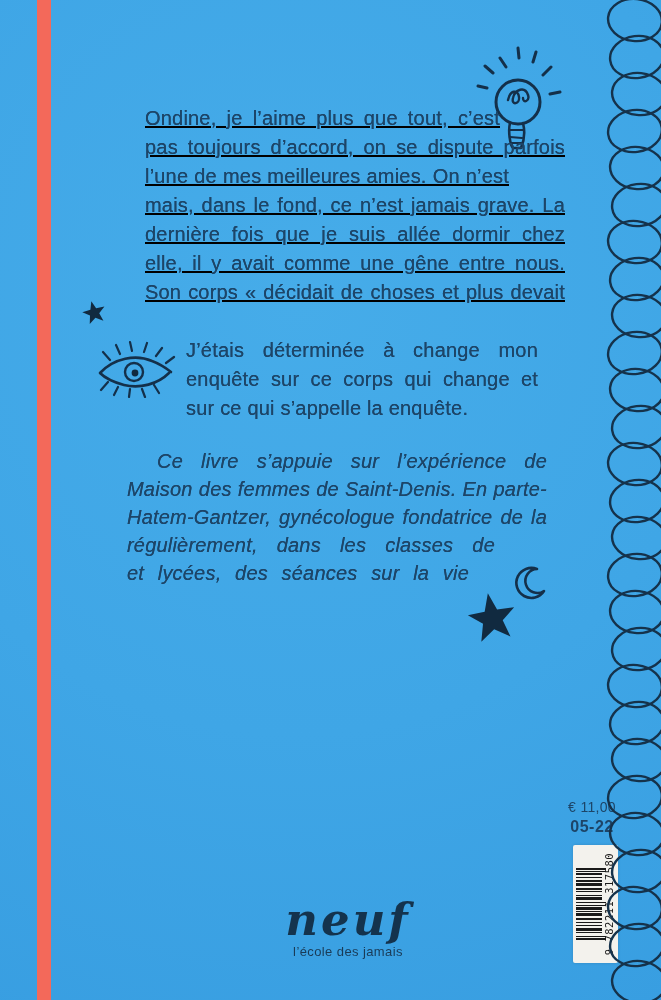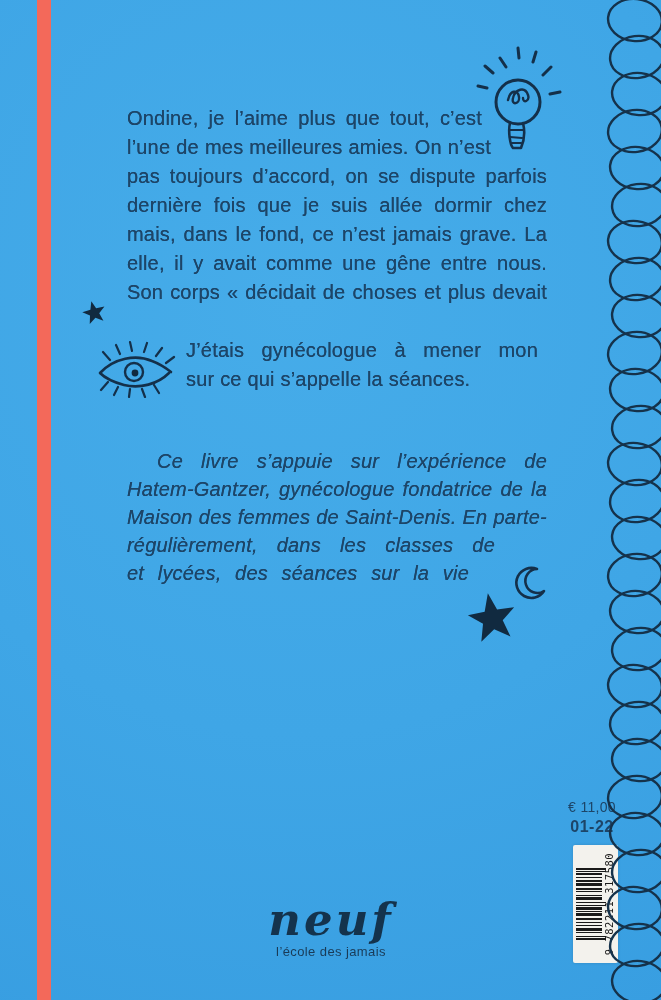--- a/index.html
+++ b/index.html
@@ -37,21 +37,21 @@
   .barcode-inner{position:absolute;left:50%;top:50%;width:112px;height:40px;
     transform:translate(-50%,-50%) rotate(-90deg);}
   .bars{display:flex;justify-content:center;align-items:flex-start;height:26px;}
   .bars span{display:block;height:26px;}
   .bars span.b{background:#1a1a1a;}
   .bars span.g{height:30px;}
   .barcode-num{font-family:"DejaVu Sans Mono", monospace;font-size:10.5px;color:#1a1a1a;
     text-align:center;margin-top:1px;letter-spacing:0.5px;}
 
   
-  .publisher{position:absolute;left:231px;top:896px;width:200px;text-align:center;color:#14334d;}
+  .publisher{position:absolute;left:248px;top:896px;width:200px;text-align:center;color:#14334d;}
   .logo-neuf{font-family:"DejaVu Serif", serif;font-style:italic;font-weight:bold;
     font-size:45px;line-height:48px;letter-spacing:3px;}
   .logo-tag{font-size:13px;line-height:14px;margin-top:1px;letter-spacing:0.4px;color:#1a3b57;}
 
   .loops{position:absolute;right:0;top:0;width:72px;height:1000px;}
 </style>
 </head>
 <body>
 
 <div class="cover">
@@ -61,26 +61,26 @@
   <div class="doodle" style="left:452px;top:40px;width:124px;height:128px;">
     <svg width="124" height="128" viewBox="0 0 124 128">
       <circle class="ink" cx="66" cy="62" r="22" stroke-width="3"></circle>
       <path class="ink" stroke-width="2.4" d="M56 60 c2 -10 10 -11 11 -3 c1 7 -8 9 -6 1 c2 -9 12 -12 15 -3 c2 6 -5 9 -5 3"></path>
       <path class="ink" stroke-width="2.6" d="M58 83 c-2 8 0 22 3 25 l8 0 c3 -7 4 -17 2 -25"></path>
       <path class="ink" stroke-width="2.2" d="M58 90 l13 0 M58 97 l12 1 M60 103 l9 0"></path>
       <path class="ink" stroke-width="3" d="M48 18 l6 9 M66 8 l1 10 M84 12 l-3 10 M99 27 l-8 8 M108 52 l-10 2 M26 46 l9 2 M33 26 l8 7"></path>
     </svg>
   </div>
 
-  <div class="tblock" style="left:127px;top:104px;">
+  <div class="tblock" style="left:145px;top:104px;text-decoration:underline;">
     <div class="line w355">Ondine, je l’aime plus que tout, c’est</div>
+    <div class="line w420">pas toujours d’accord, on se dispute parfois</div>
     <div class="line w364">l’une de mes meilleures amies. On n’est</div>
-    <div class="line w420">pas toujours d’accord, on se dispute parfois</div>
+    <div class="line w420">mais, dans le fond, ce n’est jamais grave. La</div>
     <div class="line w420">dernière fois que je suis allée dormir chez</div>
-    <div class="line w420">mais, dans le fond, ce n’est jamais grave. La</div>
     <div class="line w420">elle, il y avait comme une gêne entre nous.</div>
     <div class="line w420">Son corps « décidait de choses et plus devait</div>
   </div>
 
   <div class="doodle" style="left:80px;top:298px;width:28px;height:28px;">
     <svg width="28" height="28" viewBox="0 0 56 56">
       <path class="fillink" transform="rotate(-14 28 28)" d="M28 6 L33.9 21.9 L50.8 22.6 L37.5 33.1 L42.1 49.4 L28 40 L13.9 49.4 L18.5 33.1 L5.2 22.6 L22.1 21.9 Z"></path>
     </svg>
   </div>
 
@@ -88,47 +88,48 @@
     <svg width="80" height="58" viewBox="0 0 80 58">
       <path class="ink" stroke-width="2.6" d="M4 33 C18 18 40 14 56 21 C64 24 70 28 75 32 M73 33 C62 44 44 49 28 45 C17 42 9 38 4 33"></path>
       <circle class="ink" cx="38" cy="32" r="9" stroke-width="2.4"></circle>
       <circle class="fillink" cx="39" cy="33" r="3.4"></circle>
       <path class="ink" stroke-width="2.2" d="M14 20 L7 12 M24 14 L20 5 M36 11 L34 2 M48 12 L51 3 M60 16 L66 8 M70 23 L78 17
                M12 42 L5 50 M22 47 L18 55 M34 49 L33 57 M46 49 L49 57 M58 45 L63 53"></path>
     </svg>
   </div>
 
   <div class="tblock" style="left:186px;top:336px;">
-    <div class="line w352">J’étais gynécologue à mener mon</div>
-    <div class="line w352 natural">sur ce qui s’appelle la séances.</div>
+    <div class="line w352">J’étais déterminée à change mon</div>
+    <div class="line w352">enquête sur ce corps qui change et</div>
+    <div class="line w352 natural">sur ce qui s’appelle la enquête.</div>
   </div>
 
   <div class="tblock p2" style="left:127px;top:447px;">
     <div class="line indent30">Ce livre s’appuie sur l’expérience de Ghada</div>
+    <div class="line w420">Maison des femmes de Saint-Denis. En parte-</div>
     <div class="line w420">Hatem-Gantzer, gynécologue fondatrice de la</div>
-    <div class="line w420">Maison des femmes de Saint-Denis. En parte-</div>
     <div class="line w368">régulièrement, dans les classes de collèges</div>
     <div class="line w342">et lycées, des séances sur la vie affective</div>
   </div>
 
   <div class="doodle" style="left:511px;top:565px;width:38px;height:38px;">
     <svg width="38" height="38" viewBox="0 0 38 38">
       <path class="ink" stroke-width="2.6" d="M26 4 A15 15 0 1 0 33 26 A12 12 0 1 1 26 4 Z"></path>
     </svg>
   </div>
 
   <div class="doodle" style="left:464px;top:589px;width:56px;height:56px;">
     <svg width="56" height="56" viewBox="0 0 56 56">
       <path class="fillink" transform="rotate(-10 28 28)" d="M28 4 L34.3 21.5 L51.5 22.2 L38 33 L42.8 50.5 L28 40.5 L13.2 50.5 L18 33 L4.5 22.2 L21.7 21.5 Z"></path>
     </svg>
   </div>
 
   <div class="price-block">
     <div class="price">€ 11,00</div>
-    <div class="edition">01-22</div>
+    <div class="edition">05-22</div>
   </div>
 
   <div class="barcode-label">
     <div class="barcode-inner">
       <div class="bars" id="bars">
           <span class="b g" style="width: 1.25px;"></span>
           <span class="g" style="width: 1.25px;"></span>
           <span class="b g" style="width: 1.25px;"></span>
           <span style="width: 2.5px;"></span>
           <span class="b" style="width: 1.25px;"></span>

